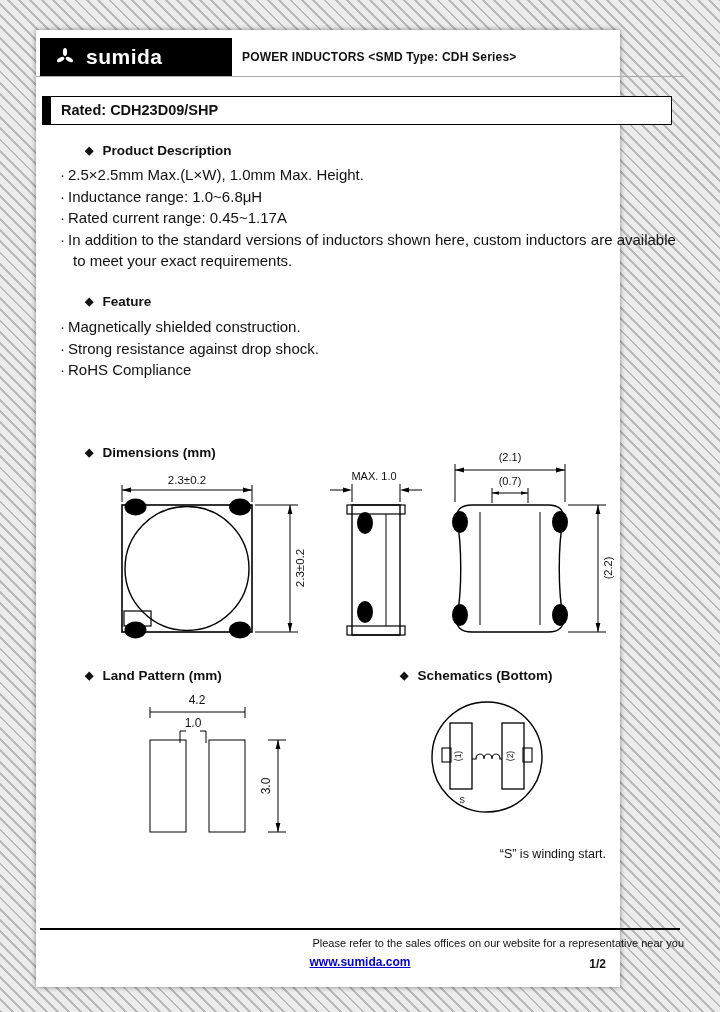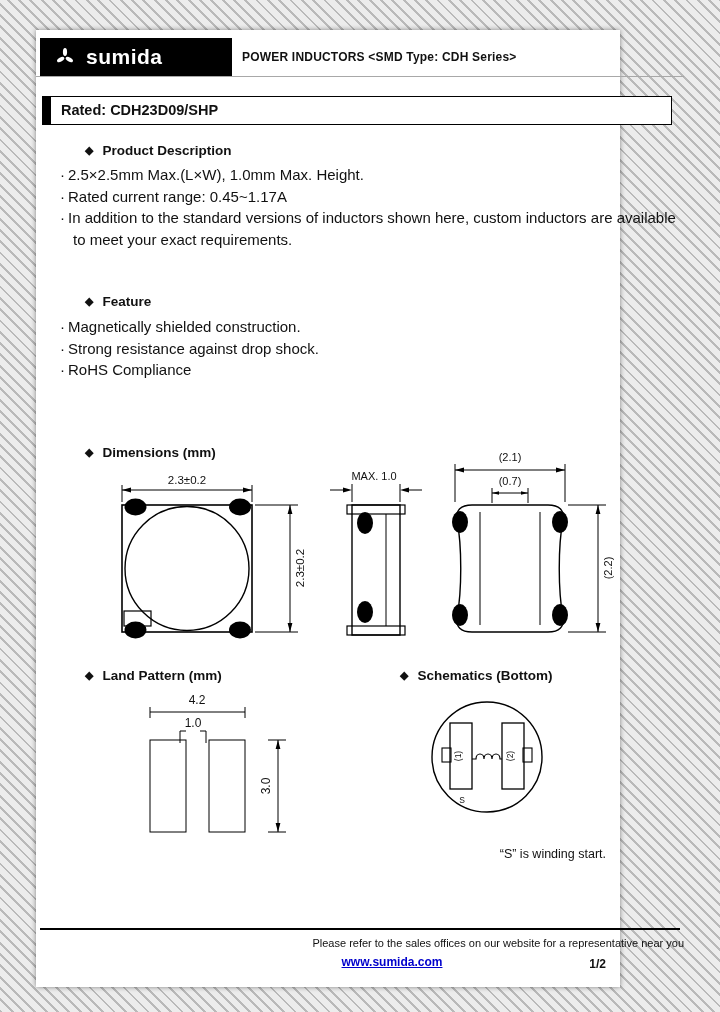--- a/index.html
+++ b/index.html
@@ -34,21 +34,21 @@
   
   svg{position:absolute;overflow:visible;}
   svg line,svg path,svg rect,svg circle,svg polyline{stroke:#000;fill:none;}
   svg text{font-family:"Liberation Sans",sans-serif;fill:#111;stroke:none;}
   .pad{fill:#000;stroke:none;}
   .arr{fill:#000;stroke:none;}
   
   .schem-note{left:360px;top:817px;width:210px;text-align:right;font-size:12.5px;}
   .f-rule{left:4px;top:898px;width:640px;height:2px;background:#000;}
   .f-note{left:0;top:907px;width:648px;text-align:right;font-size:11px;}
-  .f-link{left:0;top:925px;width:648px;text-align:center;font-size:12px;font-weight:bold;margin-left:32px;}
+  .f-link{left:0;top:925px;width:648px;text-align:center;font-size:12px;font-weight:bold;}
   .f-link a{color:#0000cc;text-decoration:underline;}
   .f-page{right:14px;top:927px;font-size:12px;font-weight:bold;}
 </style>
 </head>
 <body>
 
 <div class="page">
 
   <div class="abs hdr-logo">
     <svg width="26" height="26" viewBox="0 0 26 26" style="position:static">
@@ -68,20 +68,21 @@
     <div class="type-bar"></div>
     <div class="type-label">Rated: CDH23D09/SHP</div>
   </div>
 
   <div class="sec-h" style="left:49px;top:113px;">
     <span class="dia">◆</span>
     <span>Product Description</span>
   </div>
   <div class="blist" style="top:134px;">
     <div class="bitem"><span class="dot">·</span><span>2.5×2.5mm Max.(L×W), 1.0mm Max. Height.</span></div>
+    <div class="bitem"><span class="dot">·</span><span>Inductance range: 1.0~6.8μH</span></div>
     <div class="bitem"><span class="dot">·</span><span>Rated current range: 0.45~1.17A</span></div>
     <div class="bitem"><span class="dot">·</span><span>In addition to the standard versions of inductors shown here, custom inductors are available to meet your exact requirements.</span></div>
   </div>
 
   <div class="sec-h" style="left:49px;top:264px;">
     <span class="dia">◆</span>
     <span>Feature</span>
   </div>
   <div class="blist" style="top:286px;">
     <div class="bitem"><span class="dot">·</span><span>Magnetically shielded construction.</span></div>

